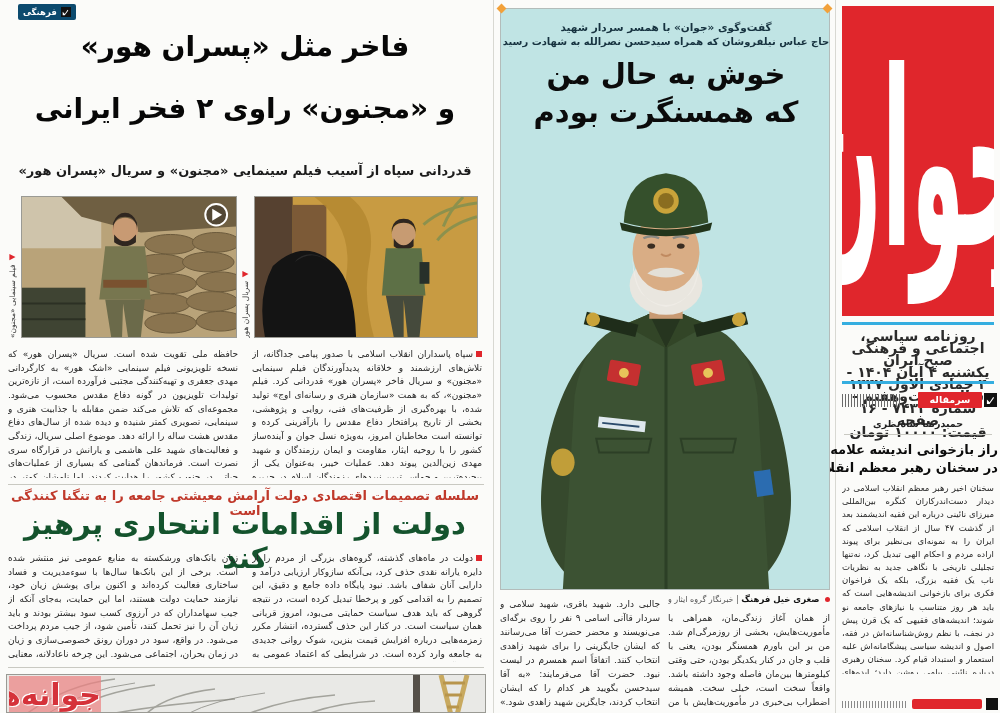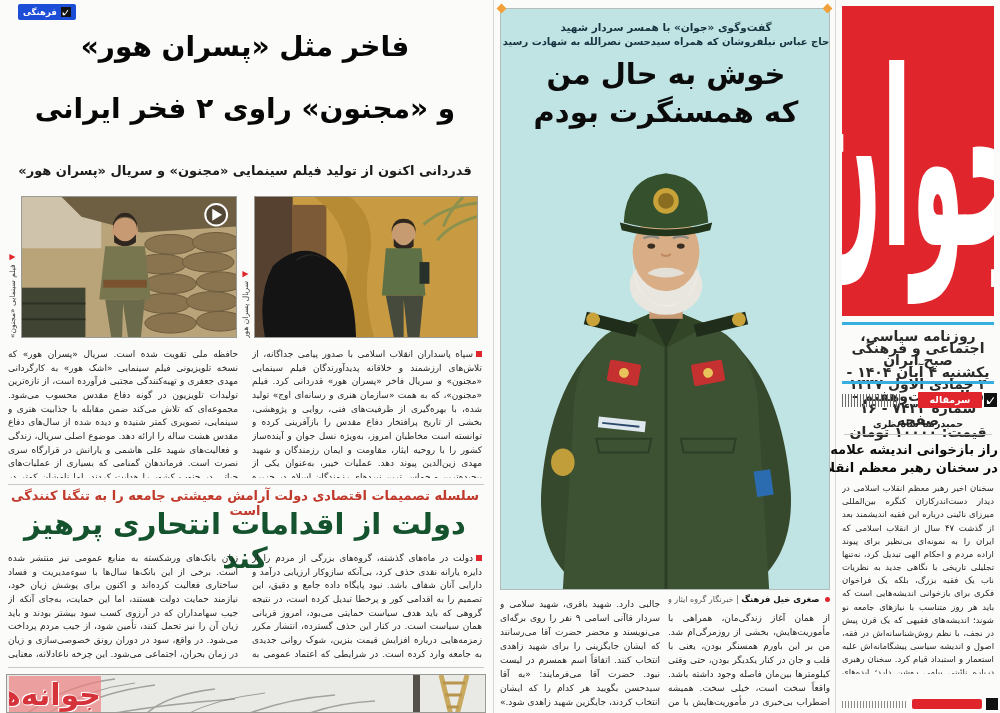--- a/index.html
+++ b/index.html
@@ -40,21 +40,21 @@
   .portrait { position:absolute; left:0; bottom:-1px; width:330px; height:452px; }
   .byline { position:absolute; left:170px; top:594px; width:162px; font-size:8px; color:#555; white-space:nowrap; overflow:hidden; }
   .byline .dot { display:inline-block; width:5px; height:5px; background:#e0262c; border-radius:50%; margin-left:3px; }
   .byline b { color:#111; font-size:8.5px; }
   .icol { position:absolute; overflow:hidden; font-size:9px; line-height:1.55; text-align:justify; color:#262626; }
   .icol-r { left:170px; top:612px; width:162px; height:98px; }
   .icol-l { left:2px; top:598px; width:160px; height:112px; }
 
   
   .leftzone { position:absolute; left:0; top:0; width:492px; height:713px; }
-  .badge { position:absolute; left:18px; top:4px; height:16px; background:#1d4ed8; border-radius:2px; display:flex; flex-direction:row; align-items:center; gap:4px; padding:0 5px; }
+  .badge { position:absolute; left:18px; top:4px; height:16px; background:#0c4a6e; border-radius:2px; display:flex; flex-direction:row; align-items:center; gap:4px; padding:0 5px; }
   .badge .txt { color:#fff; font-size:8.5px; font-weight:bold; }
   .badge .bsq { width:10px; height:10px; background:#111; display:flex; align-items:center; justify-content:center; }
   .cult-head { position:absolute; left:6px; width:478px; text-align:center; font-weight:bold; color:#070707; font-size:28px; letter-spacing:-1px; white-space:nowrap; }
   .cult-sub { position:absolute; left:6px; top:163px; width:478px; text-align:center; font-size:13px; font-weight:bold; color:#1c1c1c; }
   .photo-frame { position:absolute; top:196px; height:142px; border:1px solid #9a9a94; background:#ddd; overflow:hidden; }
   .photo-frame svg { display:block; width:100%; height:100%; }
   .vcap { position:absolute; top:196px; height:142px; width:12px; font-size:7.5px; color:#3a3a3a; writing-mode:vertical-rl; transform:rotate(180deg); text-align:left; line-height:12px; white-space:nowrap; overflow:hidden; }
   .vcap .tri { color:#e0262c; font-size:8px; }
   .ccol { position:absolute; top:348px; height:130px; overflow:hidden; font-size:9px; line-height:1.52; text-align:justify; color:#262626; }
   .redsq { display:inline-block; width:6px; height:6px; background:#e0262c; margin-left:3px; }
@@ -199,21 +199,21 @@
       <span class="bsq">
         <svg width="7" height="7" viewBox="0 0 10 10">
             <path d="M1,9 L1,4 L4,7 L8,1 L9,2 L4,9 Z" fill="#fff"></path>
           </svg>
       </span>
       <span class="txt">فرهنگی</span>
     </div>
 
     <div class="cult-head" style="top:30px;">فاخر مثل «پسران هور»</div>
     <div class="cult-head" style="top:92px;">و «مجنون» راوی ۲ فخر ایرانی</div>
-    <div class="cult-sub">قدردانی اکنون از تولید فیلم سینمایی «مجنون» و سریال «پسران هور»</div>
+    <div class="cult-sub">قدردانی سپاه از آسیب فیلم سینمایی «مجنون» و سریال «پسران هور»</div>
 
     <div class="vcap" style="left:240px;"><span class="tri">◀</span> <span>سریال پسران هور</span></div>
     <div class="photo-frame" style="left:254px; width:224px;">
       <svg viewBox="0 0 224 142" preserveAspectRatio="none">
         <rect width="224" height="142" fill="#c89b42"></rect>
         <rect x="0" y="0" width="38" height="142" fill="#564130"></rect>
         <rect x="38" y="8" width="34" height="134" fill="#7c5a37"></rect>
         <path d="M60,0 Q100,30 92,80 Q88,120 100,142 L120,142 Q108,100 116,60 Q122,20 96,0 Z" fill="#b3872f" opacity="0.8"></path>
         <g stroke="#86914f" stroke-width="3" fill="none" opacity="0.9">
           <path d="M224,6 Q190,10 170,28"></path>

